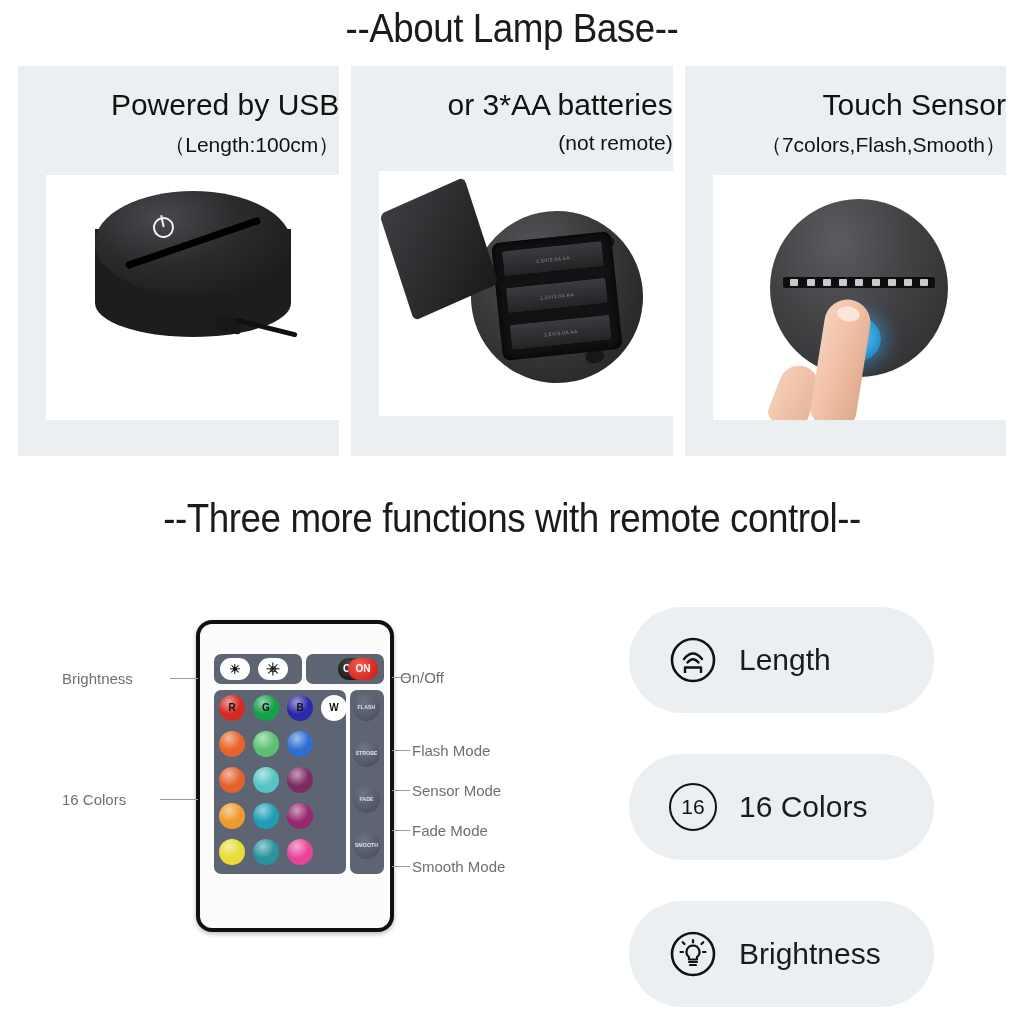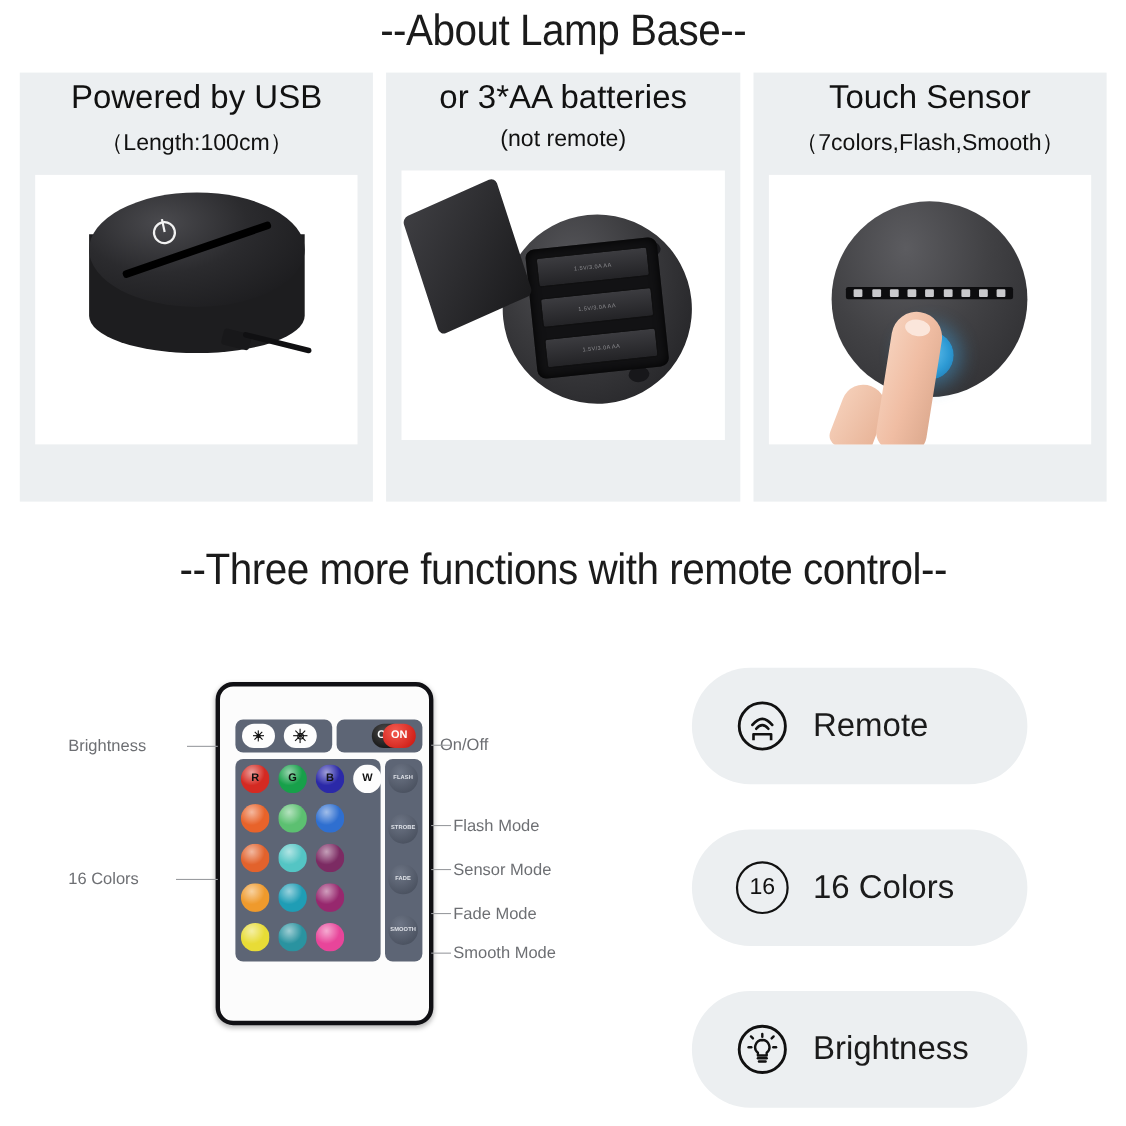--- a/index.html
+++ b/index.html
@@ -19,21 +19,21 @@
     white-space: nowrap;
   }
   #title-about { top: 6px; font-size: 40px; transform: scaleX(0.92); }
   #title-remote { top: 496px; font-size: 40px; transform: scaleX(0.92); }
 
   
   .cards { position: absolute; top: 66px; left: 18px; width: 988px; height: 390px;
            display: flex; gap: 12px; }
   .card {
     flex: 1 1 0; background: #eceff1; display: flex; flex-direction: column;
-    align-items: center; padding-top: 6px;
+    align-items: flex-end; padding-top: 22px;
   }
   .card-title { font-size: 30px; color: #111; font-weight: 400; white-space: nowrap; }
   .card-sub { font-size: 21px; color: #111; margin-top: 9px; white-space: nowrap; }
   .card-photo {
     position: relative; background: #ffffff; margin-top: 16px;
     width: calc(100% - 28px); height: 245px; overflow: hidden;
   }
 
   
   .base1-body {
@@ -363,21 +363,21 @@
 
     <div class="pill">
       <div class="pill-icon">
         <svg viewBox="0 0 48 48" width="48" height="48">
           <circle cx="24" cy="24" r="21" fill="none" stroke="#111" stroke-width="2.6"></circle>
           <path d="M15 23 q9 -11 18 0" fill="none" stroke="#111" stroke-width="2.4" stroke-linecap="round"></path>
           <path d="M18.5 26.5 q5.5 -6.5 11 0" fill="none" stroke="#111" stroke-width="2.4" stroke-linecap="round"></path>
           <path d="M16 37 v-5.5 h16 V37" fill="none" stroke="#111" stroke-width="2.4" stroke-linejoin="round"></path>
         </svg>
       </div>
-      <div class="pill-label">Remote</div>
+      <div class="pill-label">Length</div>
     </div>
 
     <div class="pill">
       <div class="pill-icon">
         <div class="pill-num">16</div>
       </div>
       <div class="pill-label">16 Colors</div>
     </div>
 
     <div class="pill">

